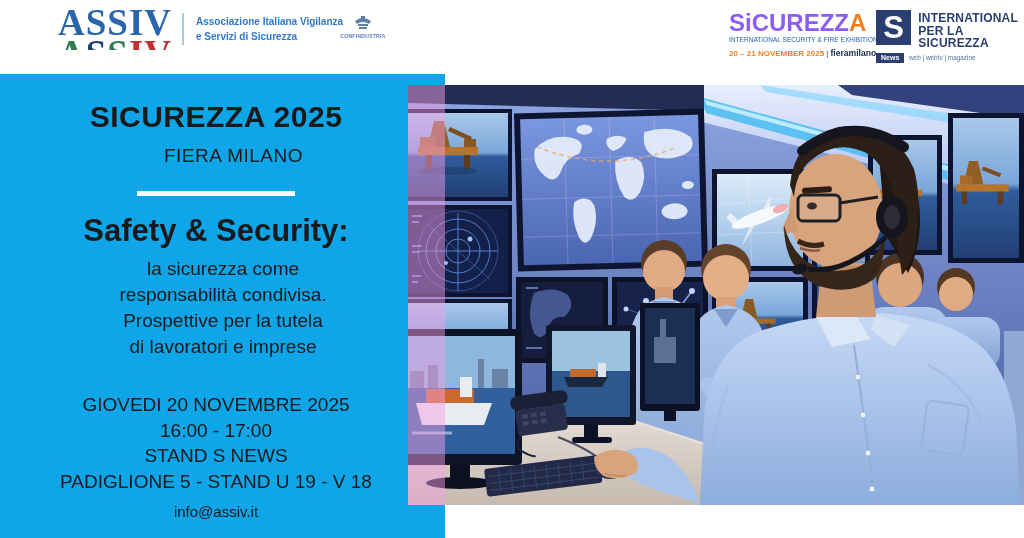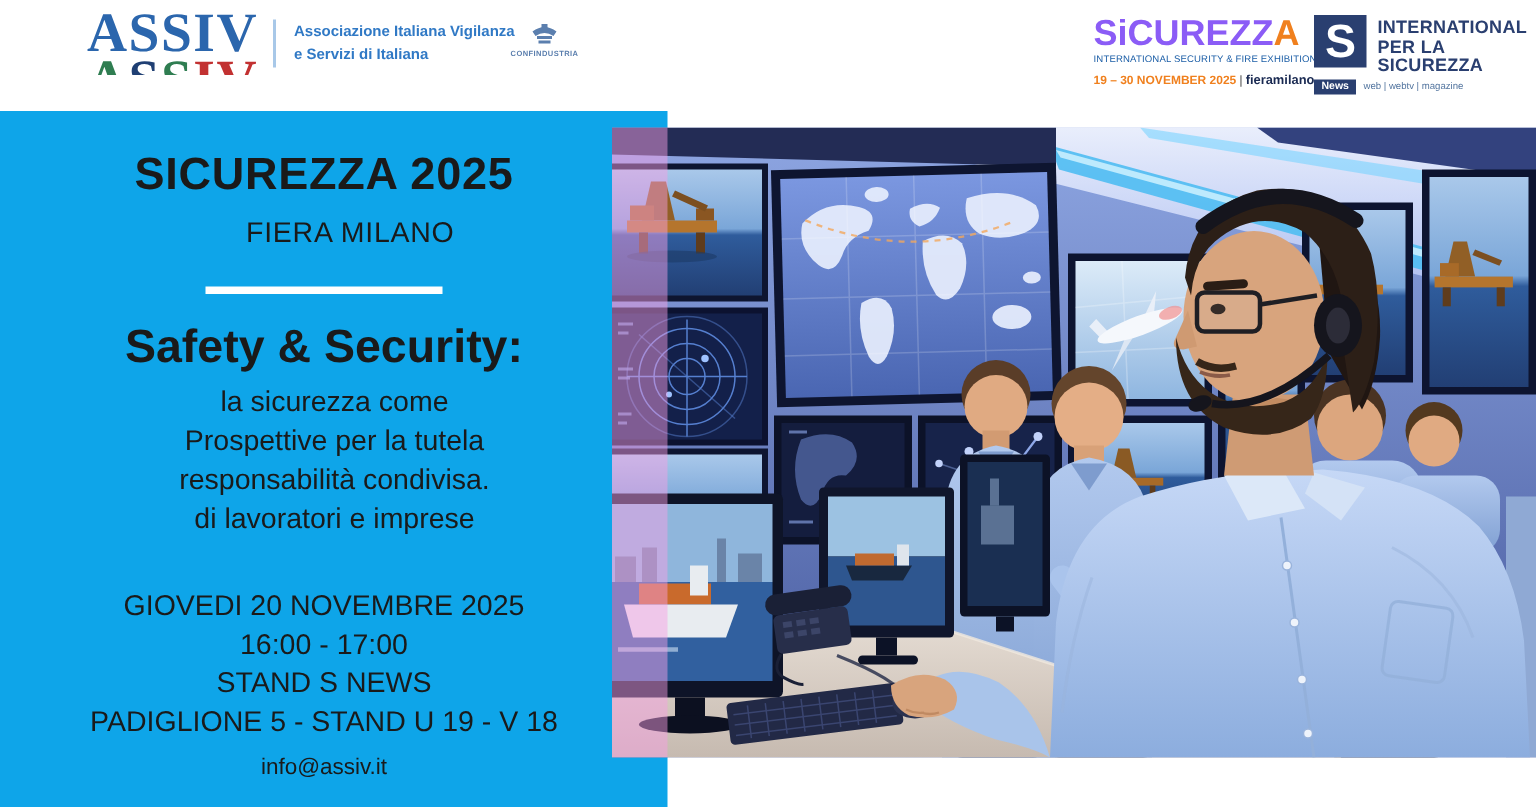--- a/index.html
+++ b/index.html
@@ -58,40 +58,40 @@
   <header class="topbar">
 
     <div class="assiv-group">
       <div class="assiv-mark">
         <div class="assiv-word">ASSIV</div>
         <div class="assiv-reflect"><span class="rA">A</span><span class="rB">S</span><span class="rC">S</span><span class="rD">I</span><span class="rE">V</span></div>
       </div>
       <div class="vdiv"></div>
       <div class="assiv-text">
         <div>Associazione Italiana Vigilanza</div>
-        <div>e Servizi di Italiana</div>
+        <div>e Servizi di Sicurezza</div>
       </div>
     </div>
 
     <div class="confindustria">
       <div class="conf-emblem">
         <svg width="20" height="16" viewBox="0 0 20 16">
           <rect x="8" y="1" width="4" height="4" fill="#5b7fae"></rect>
           <path d="M2,6 Q10,0 18,6 L16,9 Q10,5 4,9 Z" fill="#5b7fae"></path>
           <rect x="5" y="9" width="10" height="2" fill="#5b7fae"></rect>
           <rect x="6" y="12" width="8" height="2" fill="#5b7fae"></rect>
         </svg>
       </div>
       <div class="conf-label">CONFINDUSTRIA</div>
     </div>
 
     <div class="sicurezza-logo">
       <div class="sic-word"><span class="sic-blue">SiCUREZZ</span><span class="sic-orange">A</span></div>
       <div class="sic-sub">INTERNATIONAL SECURITY &amp; FIRE EXHIBITION</div>
-      <div class="sic-date"><span class="d">19 – 30 NOVEMBER 2025</span><span class="sep">|</span><span class="venue">fieramilano</span></div>
+      <div class="sic-date"><span class="d">20 – 21 NOVEMBER 2025</span><span class="sep">|</span><span class="venue">fieramilano</span></div>
     </div>
 
     <div class="snews">
       <div class="snews-row1">
         <div class="snews-square">S</div>
         <div class="snews-info">
           <div>INTERNATIONAL</div>
           <div>PER LA</div>
           <div>SICUREZZA</div>
         </div>
@@ -471,22 +471,22 @@
   </div>
 
   <aside class="pink-panel">
     <div class="panel-inner">
       <div class="panel-title">SICUREZZA 2025</div>
       <div class="panel-subtitle">FIERA MILANO</div>
       <div class="divider-line"></div>
       <div class="panel-heading">Safety &amp; Security:</div>
       <div class="panel-desc">
         <div>la sicurezza come</div>
+        <div>responsabilità condivisa.</div>
         <div>Prospettive per la tutela</div>
-        <div>responsabilità condivisa.</div>
         <div>di lavoratori e imprese</div>
       </div>
       <div class="panel-info">
         <div>GIOVEDI 20 NOVEMBRE 2025</div>
         <div>16:00 - 17:00</div>
         <div>STAND S NEWS</div>
         <div>PADIGLIONE 5 - STAND U 19 - V 18</div>
       </div>
       <div class="panel-email">info@assiv.it</div>
     </div>

